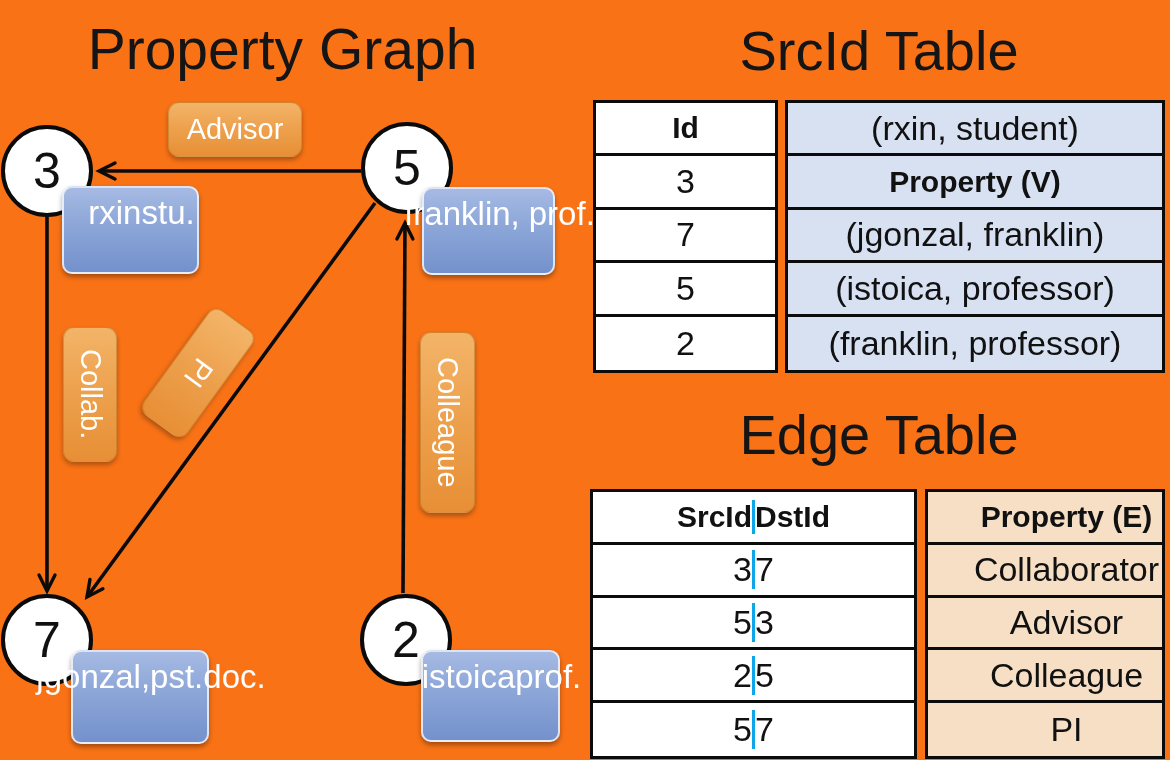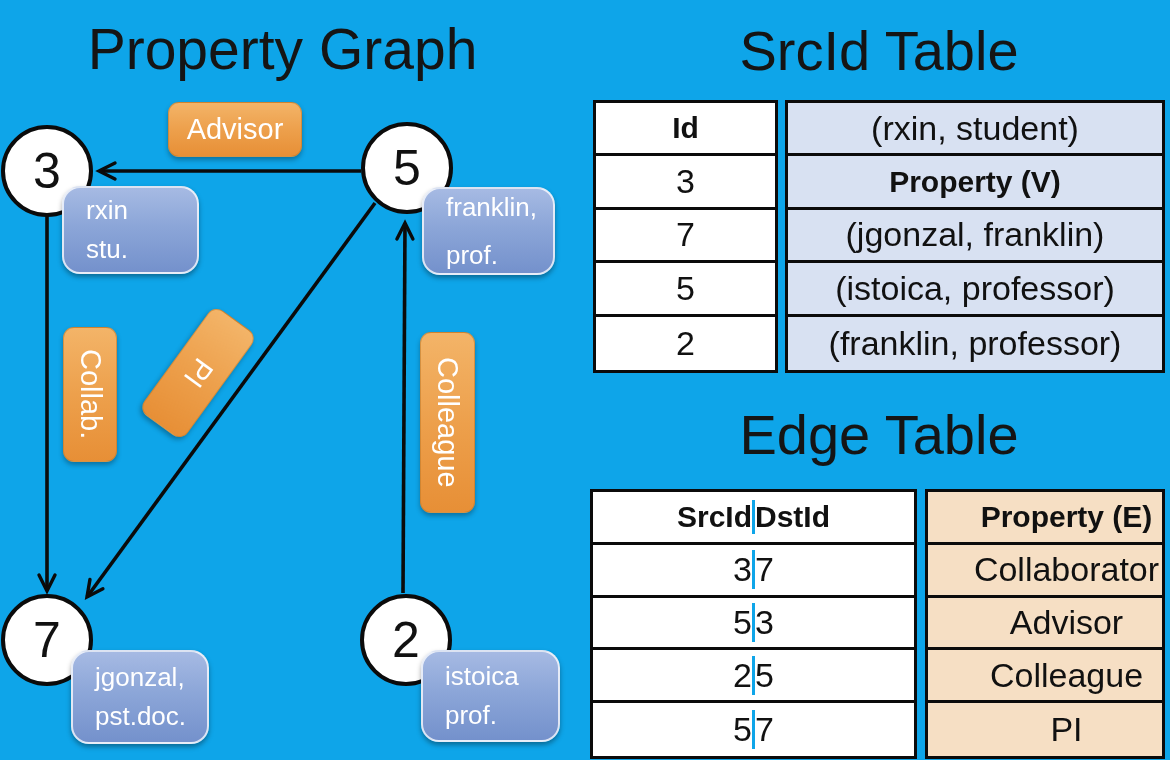--- a/index.html
+++ b/index.html
@@ -1,39 +1,39 @@
 <!DOCTYPE html>
 <html><head>
 <meta charset="utf-8">
 <style>
   html,body{margin:0;padding:0;background:#fff;}
   #stage{
-    position:relative;width:1170px;height:760px;background:#0ea5e9;overflow:hidden;
+    position:relative;width:1170px;height:760px;background:#f97316;overflow:hidden;
     font-family:"Liberation Sans", sans-serif;color:#111;
   }
   .title{position:absolute;text-align:center;font-size:56px;font-weight:400;color:#151515;letter-spacing:0px;white-space:nowrap;}
   #graph-title{left:0;top:16px;width:565px;font-size:57px;}
   #vertex-title{left:593px;top:18px;width:572px;}
   #edge-title{left:593px;top:402px;width:572px;}
 
   
   .node{
     position:absolute;width:92px;height:92px;border-radius:50%;
     background:#ffffff;border:4px solid #0b0b0b;box-sizing:border-box;
     display:flex;align-items:center;justify-content:center;
     font-size:50px;color:#111;
   }
   
   .vbox{
-    position:absolute;border-radius:18px;box-sizing:border-box;
+    position:absolute;border-radius:10px;box-sizing:border-box;
     background:linear-gradient(180deg,#a6bae3 0%,#8ca6d8 45%,#7491cc 100%);
     border:2px solid rgba(255,255,255,0.75);
     box-shadow:0 3px 5px rgba(0,0,0,0.35);
-    color:#fff;font-size:26px;line-height:1.5;
-    display:flex;flex-direction:column;justify-content:center;
+    color:#fff;font-size:33px;line-height:1.5;
+    display:flex;flex-direction:row;justify-content:center;
     padding-left:22px;
   }
   
   .ebox{
     position:absolute;border-radius:11px;box-sizing:border-box;
     background:linear-gradient(180deg,#f3b468 0%,#eda04c 50%,#e78f36 100%);
     border:1px solid rgba(190,120,40,0.55);
     box-shadow:0 3px 5px rgba(0,0,0,0.3);
     color:#fff;display:flex;align-items:center;justify-content:center;
     font-size:29px;

